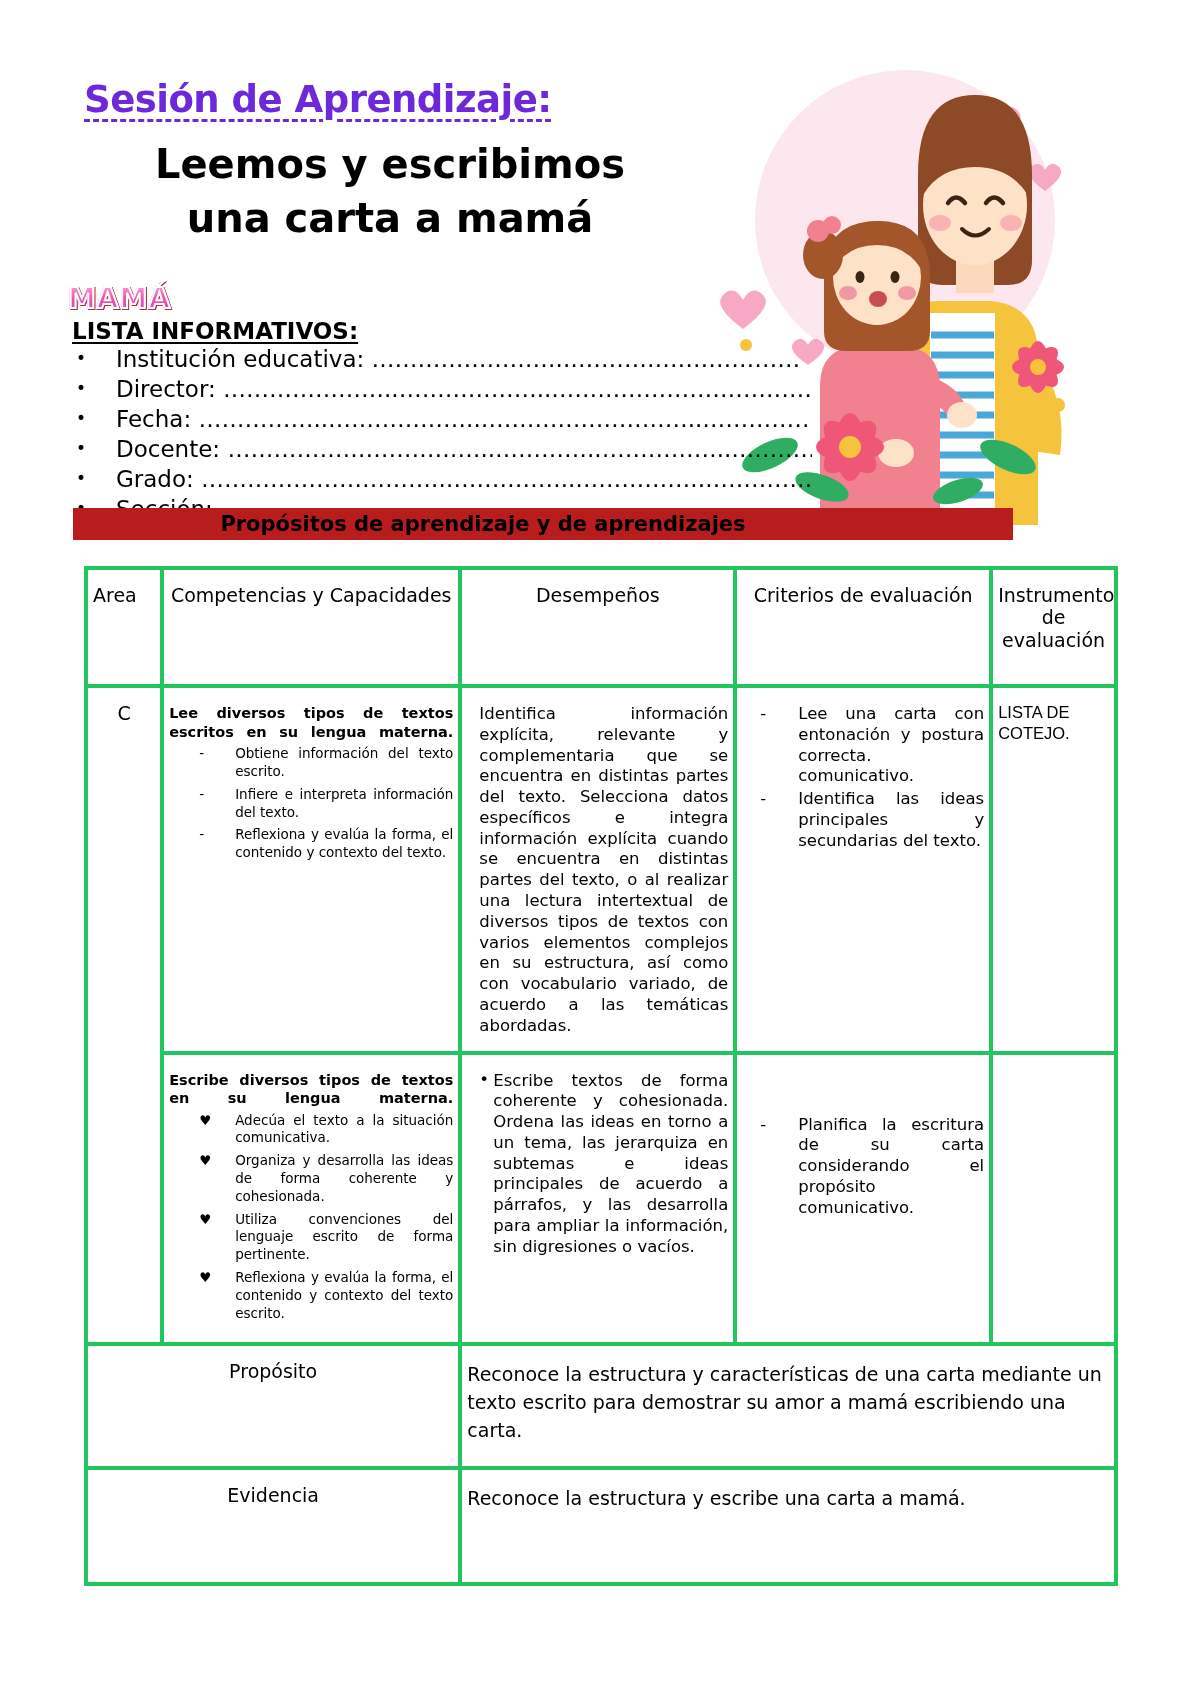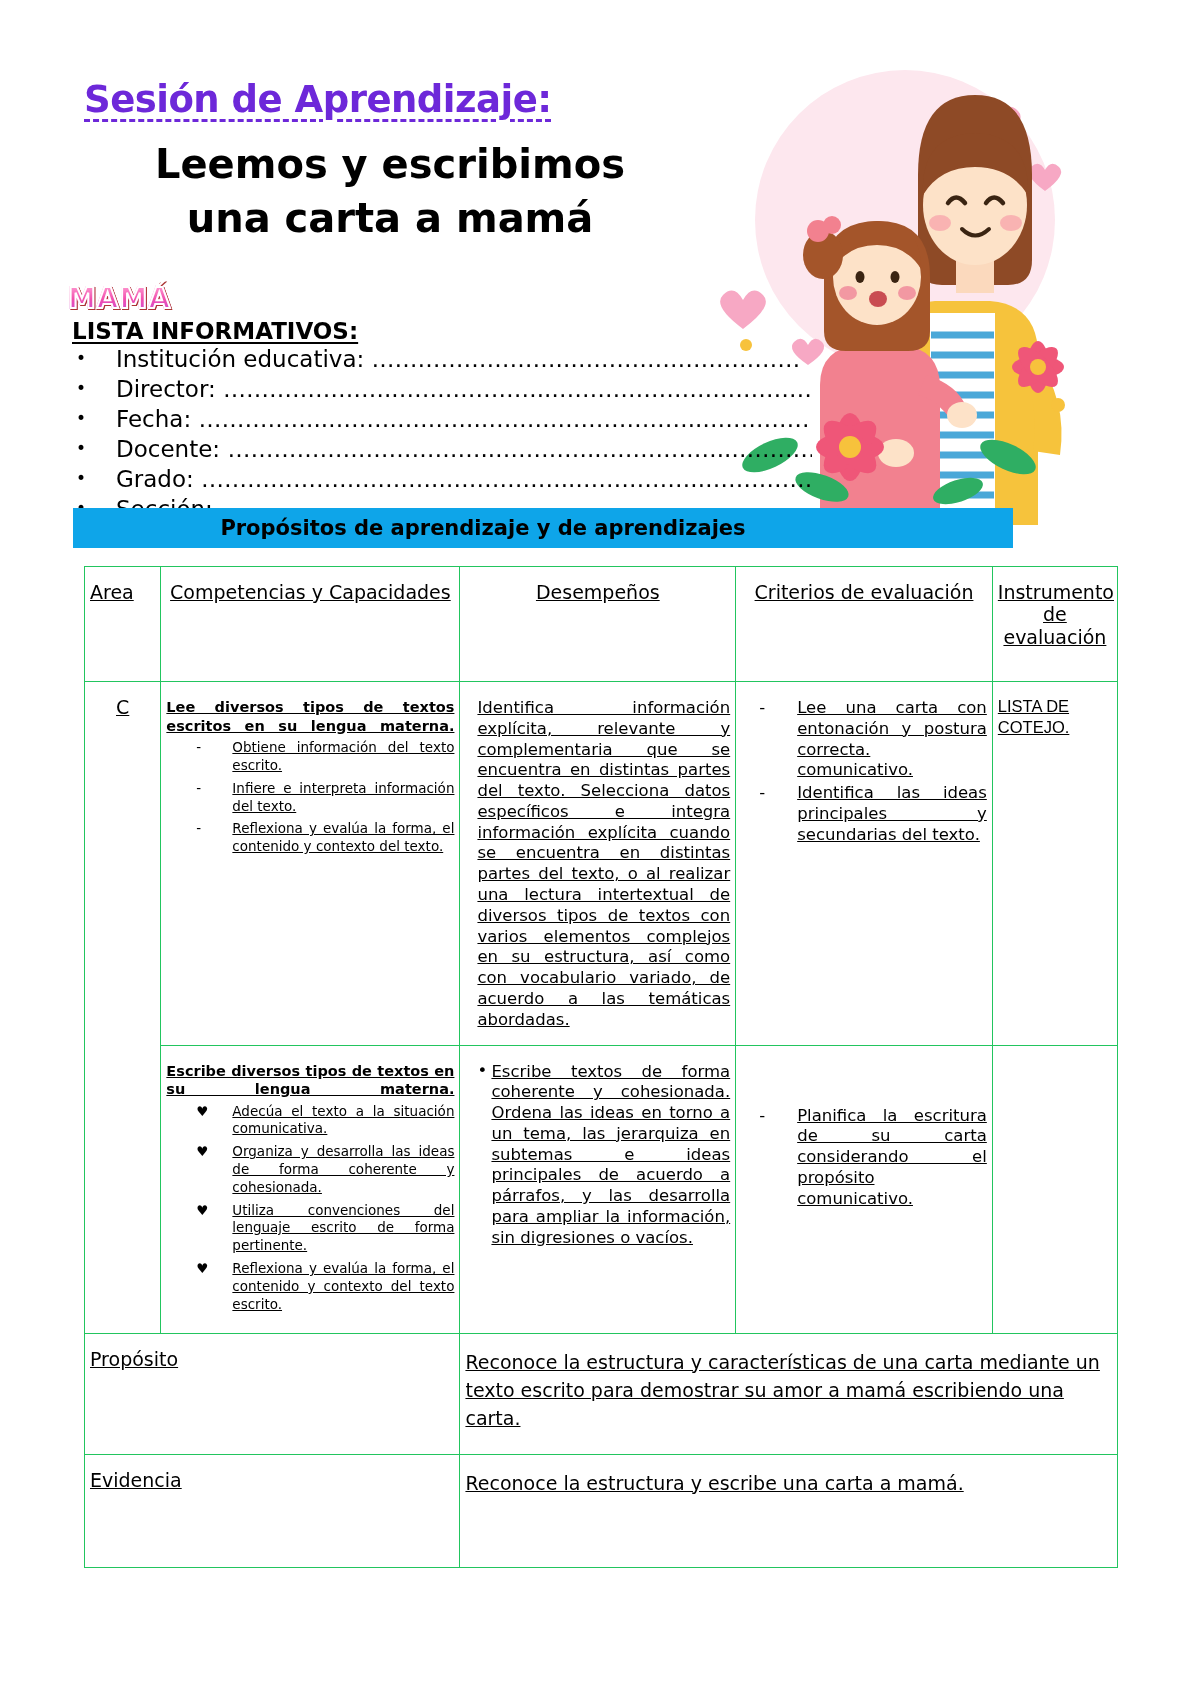--- a/index.html
+++ b/index.html
@@ -134,22 +134,22 @@
     top: -1px;
     font-size: 17px;
   }
 
   
   .yellow-band {
     position: absolute;
     left: 73px;
     top: 508px;
     width: 940px;
-    height: 40px;
-    background: #0ea5e9;
+    height: 32px;
+    background: #b91c1c;
     display: flex;
     align-items: center;
     justify-content: center;
   }
   .yellow-band span {
     font-family: "DejaVu Sans", sans-serif;
     font-size: 21px;
     font-weight: bold;
     color: #000;
     margin-left: -120px;
@@ -161,24 +161,23 @@
     left: 84px;
     top: 566px;
     width: 1034px;
   }
   table.main {
     border-collapse: collapse;
     width: 1034px;
     table-layout: fixed;
   }
   table.main td, table.main th {
-    border: 1px solid #22c55e;
+    border: 4px solid #22c55e;
     vertical-align: top;
     padding: 14px 5px;
-    text-decoration: underline;
   }
   table.main th {
     font-weight: normal;
   }
   .c1 { width: 72px; }
   .c2 { width: 282px; }
   .c3 { width: 260px; }
   .c4 { width: 242px; }
   .c5 { width: 118px; }
 
@@ -266,20 +265,21 @@
     top: 0;
   }
 
   .instr {
     font-family: "Liberation Sans", sans-serif;
     font-size: 16.5px;
     line-height: 1.28;
   }
 
   .rowlabel {
+    text-align: center;
     font-family: "DejaVu Sans", sans-serif;
     font-size: 19px;
     padding-top: 7px;
   }
   .rowtext {
     font-family: "DejaVu Sans", sans-serif;
     font-size: 19px;
     line-height: 1.48;
     padding-top: 5px;
   }

